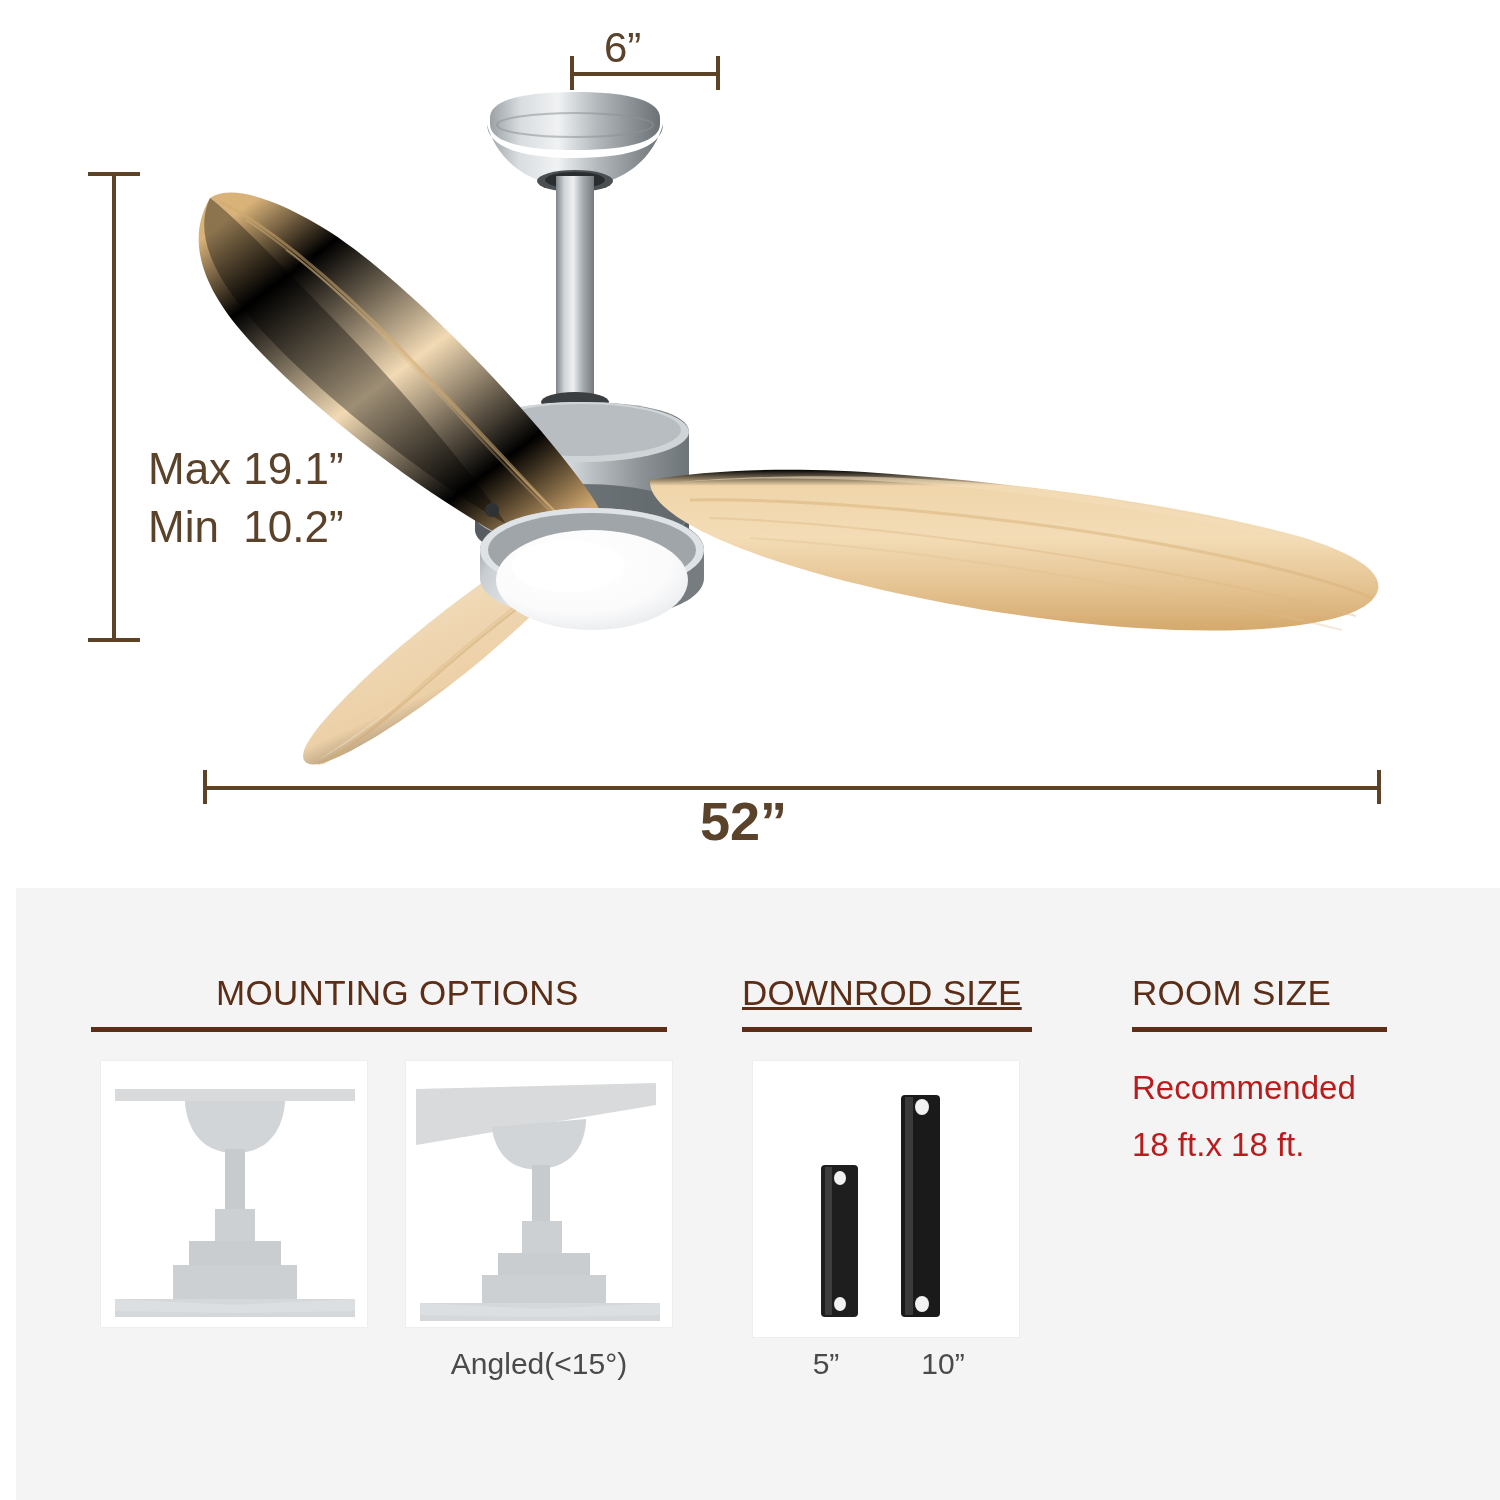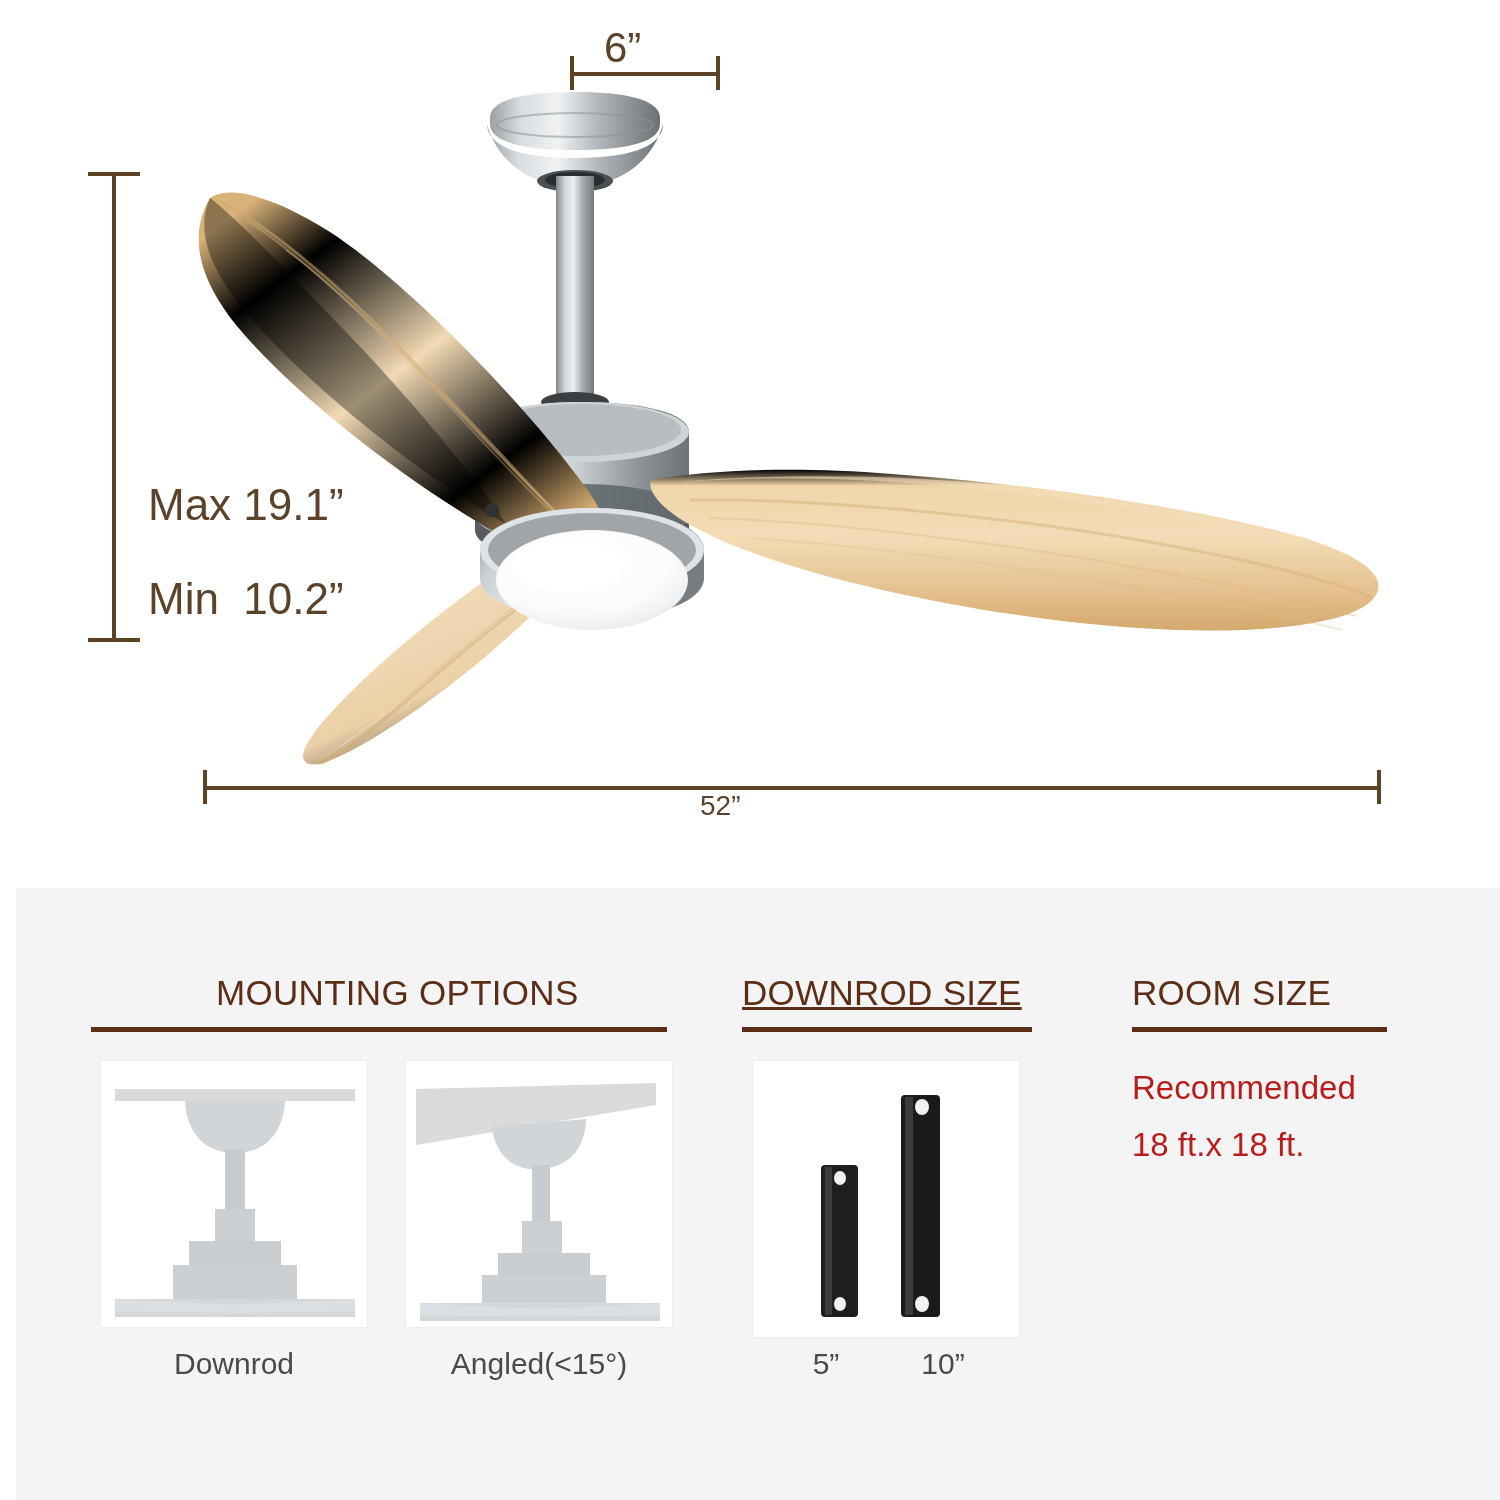--- a/index.html
+++ b/index.html
@@ -44,29 +44,29 @@
     background: #5d4326;
   }
   .dim-label {
     position: absolute;
     color: #5b422a;
     font-family: "Liberation Sans", sans-serif;
     white-space: nowrap;
   }
 
   #dim-top-label { left: 604px; top: 24px; font-size: 42px; font-weight: 400; }
-  #dim-bottom-label { left: 700px; top: 790px; font-size: 28px; font-weight: 400; }
+  #dim-bottom-label { left: 700px; top: 790px; font-size: 54px; font-weight: 700; }
   #dim-left-labels {
     position: absolute;
     left: 148px; top: 440px;
     color: #5b422a;
     font-size: 44px;
     line-height: 1.32;
   }
-  #dim-left-labels div { white-space: pre; margin-top: 36px; }
+  #dim-left-labels div { white-space: pre; }
 
   
   #fan {
     position: absolute;
     left: 150px; top: 80px;
     width: 1280px; height: 720px;
   }
 
   
   #bottom-section {
@@ -290,21 +290,20 @@
         <rect x="14" y="28" width="240" height="12" fill="#d8dadb"></rect>
         <path d="M84 40 C84 40 84 92 134 92 C184 92 184 40 184 40 Z" fill="#d2d5d7"></path>
         <rect x="124" y="88" width="20" height="62" fill="#c8cbcd"></rect>
         <rect x="114" y="148" width="40" height="34" fill="#ccd0d2"></rect>
         <rect x="88" y="180" width="92" height="26" fill="#c9cdcf"></rect>
         <rect x="72" y="204" width="124" height="34" fill="#ccd0d2"></rect>
         <rect x="14" y="238" width="240" height="18" fill="#d5d8da"></rect>
         <path d="M14 238 L134 244 L254 238 L254 250 L134 252 L14 250 Z" fill="#dcdfe1"></path>
       </svg>
     </div>
-    <div class="thumb-caption" id="cap-downrod">Downrod</div>
 
     <div class="thumb-box" id="thumb-angled-mount">
       <svg viewBox="0 0 268 268" width="268" height="268">
         <rect x="0" y="0" width="268" height="268" fill="#ffffff"></rect>
         <path d="M10 28 L250 22 L250 44 L10 84 Z" fill="#d8dadb"></path>
         <path d="M86 66 C86 66 88 112 136 108 C182 104 180 58 180 58 Z" fill="#d2d5d7"></path>
         <rect x="126" y="104" width="18" height="62" fill="#c8cbcd"></rect>
         <rect x="116" y="160" width="40" height="34" fill="#ccd0d2"></rect>
         <rect x="92" y="192" width="92" height="24" fill="#c9cdcf"></rect>
         <rect x="76" y="214" width="124" height="30" fill="#ccd0d2"></rect>

